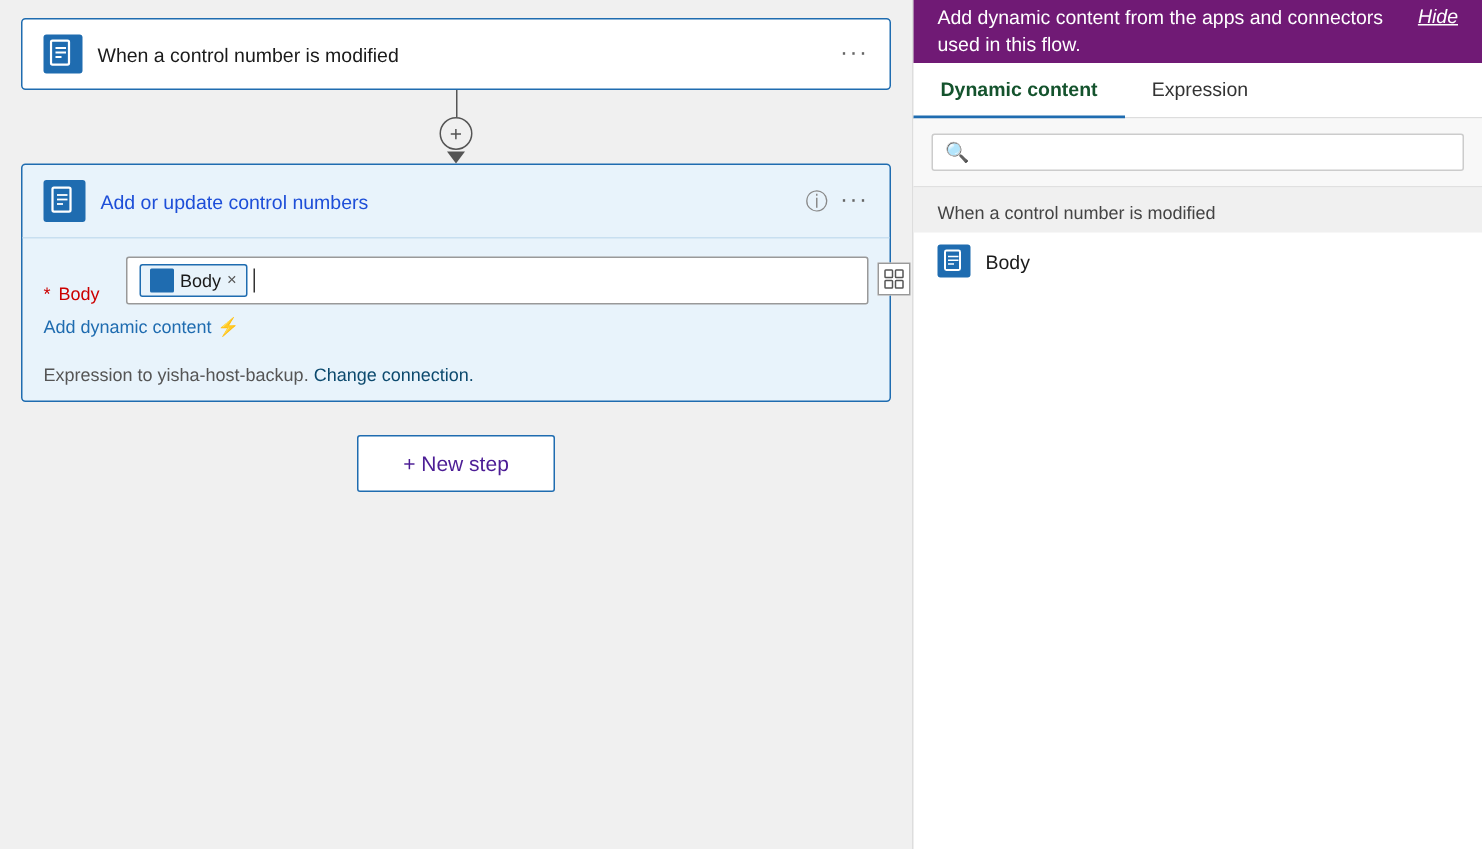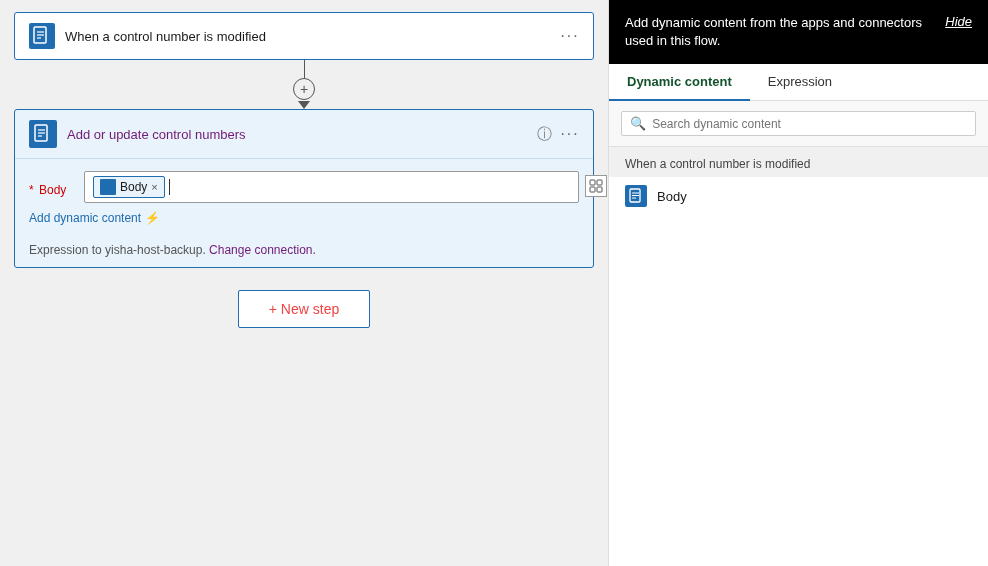--- a/index.html
+++ b/index.html
@@ -116,21 +116,21 @@
       border-radius: 2px;
       margin-right: 10px;
       flex-shrink: 0;
       display: flex;
       align-items: center;
       justify-content: center;
     }
     .action-card-header .card-title {
       flex: 1;
       font-size: 13px;
-      color: #701a75;
+      color: #1d4ed8;
     }
     .action-card-header .card-actions {
       display: flex;
       align-items: center;
       gap: 8px;
     }
     .action-card-header .info-icon {
       color: #888;
       font-size: 15px;
       cursor: pointer;
@@ -140,21 +140,21 @@
       font-size: 16px;
       cursor: pointer;
       letter-spacing: 1px;
     }
 
     .action-card-body {
       padding: 12px 14px;
     }
     .field-row {
       display: flex;
-      align-items: center;
+      align-items: flex-end;
       margin-bottom: 8px;
     }
     .field-label {
       font-size: 12px;
       color: #cc0000;
       min-width: 55px;
       padding-top: 6px;
     }
     .field-label span {
       color: #cc0000;
@@ -240,51 +240,51 @@
       color: #1f6cb0;
       font-size: 12px;
     }
 
     .connection-info {
       font-size: 12px;
       color: #555;
       padding: 6px 14px 10px;
     }
     .connection-info a {
-      color: #701a75;
+      color: #0c4a6e;
       text-decoration: none;
       cursor: pointer;
     }
 
     
     .new-step-container {
       margin-top: 22px;
     }
     .new-step-btn {
       border: 1px solid #1f6cb0;
       background: #fff;
-      color: #ef4444;
+      color: #4c1d95;
       padding: 10px 30px;
       font-size: 14px;
       cursor: pointer;
       border-radius: 2px;
     }
 
     
     .right-panel {
       width: 380px;
       background: #fff;
       border-left: 1px solid #ddd;
       display: flex;
       flex-direction: column;
     }
     .panel-header {
-      background: #000000;
+      background: #701a75;
       color: #fff;
-      padding: 14px 16px;
+      padding: 3px 16px;
       display: flex;
       justify-content: space-between;
       align-items: flex-start;
     }
     .panel-header-text {
       font-size: 13px;
       line-height: 1.4;
       flex: 1;
       margin-right: 16px;
     }
@@ -477,21 +477,20 @@
       <span>Dynamic content</span>
     </div>
     <div class="panel-tab">
       <span>Expression</span>
     </div>
   </div>
 
   <div class="panel-search">
     <div class="search-box">
       <span class="search-icon">🔍</span>
-      <input type="text" placeholder="Search dynamic content" style="">
     </div>
   </div>
 
   <div class="panel-section-header">When a control number is modified</div>
 
   <div class="panel-item">
     <div class="panel-item-icon">
       <svg width="14" height="16" viewBox="0 0 14 16">
         <rect x="1" y="1" width="10" height="13" rx="1" fill="none" stroke="white" stroke-width="1.3"></rect>
         <line x1="3" y1="5" x2="10" y2="5" stroke="white" stroke-width="1"></line>

